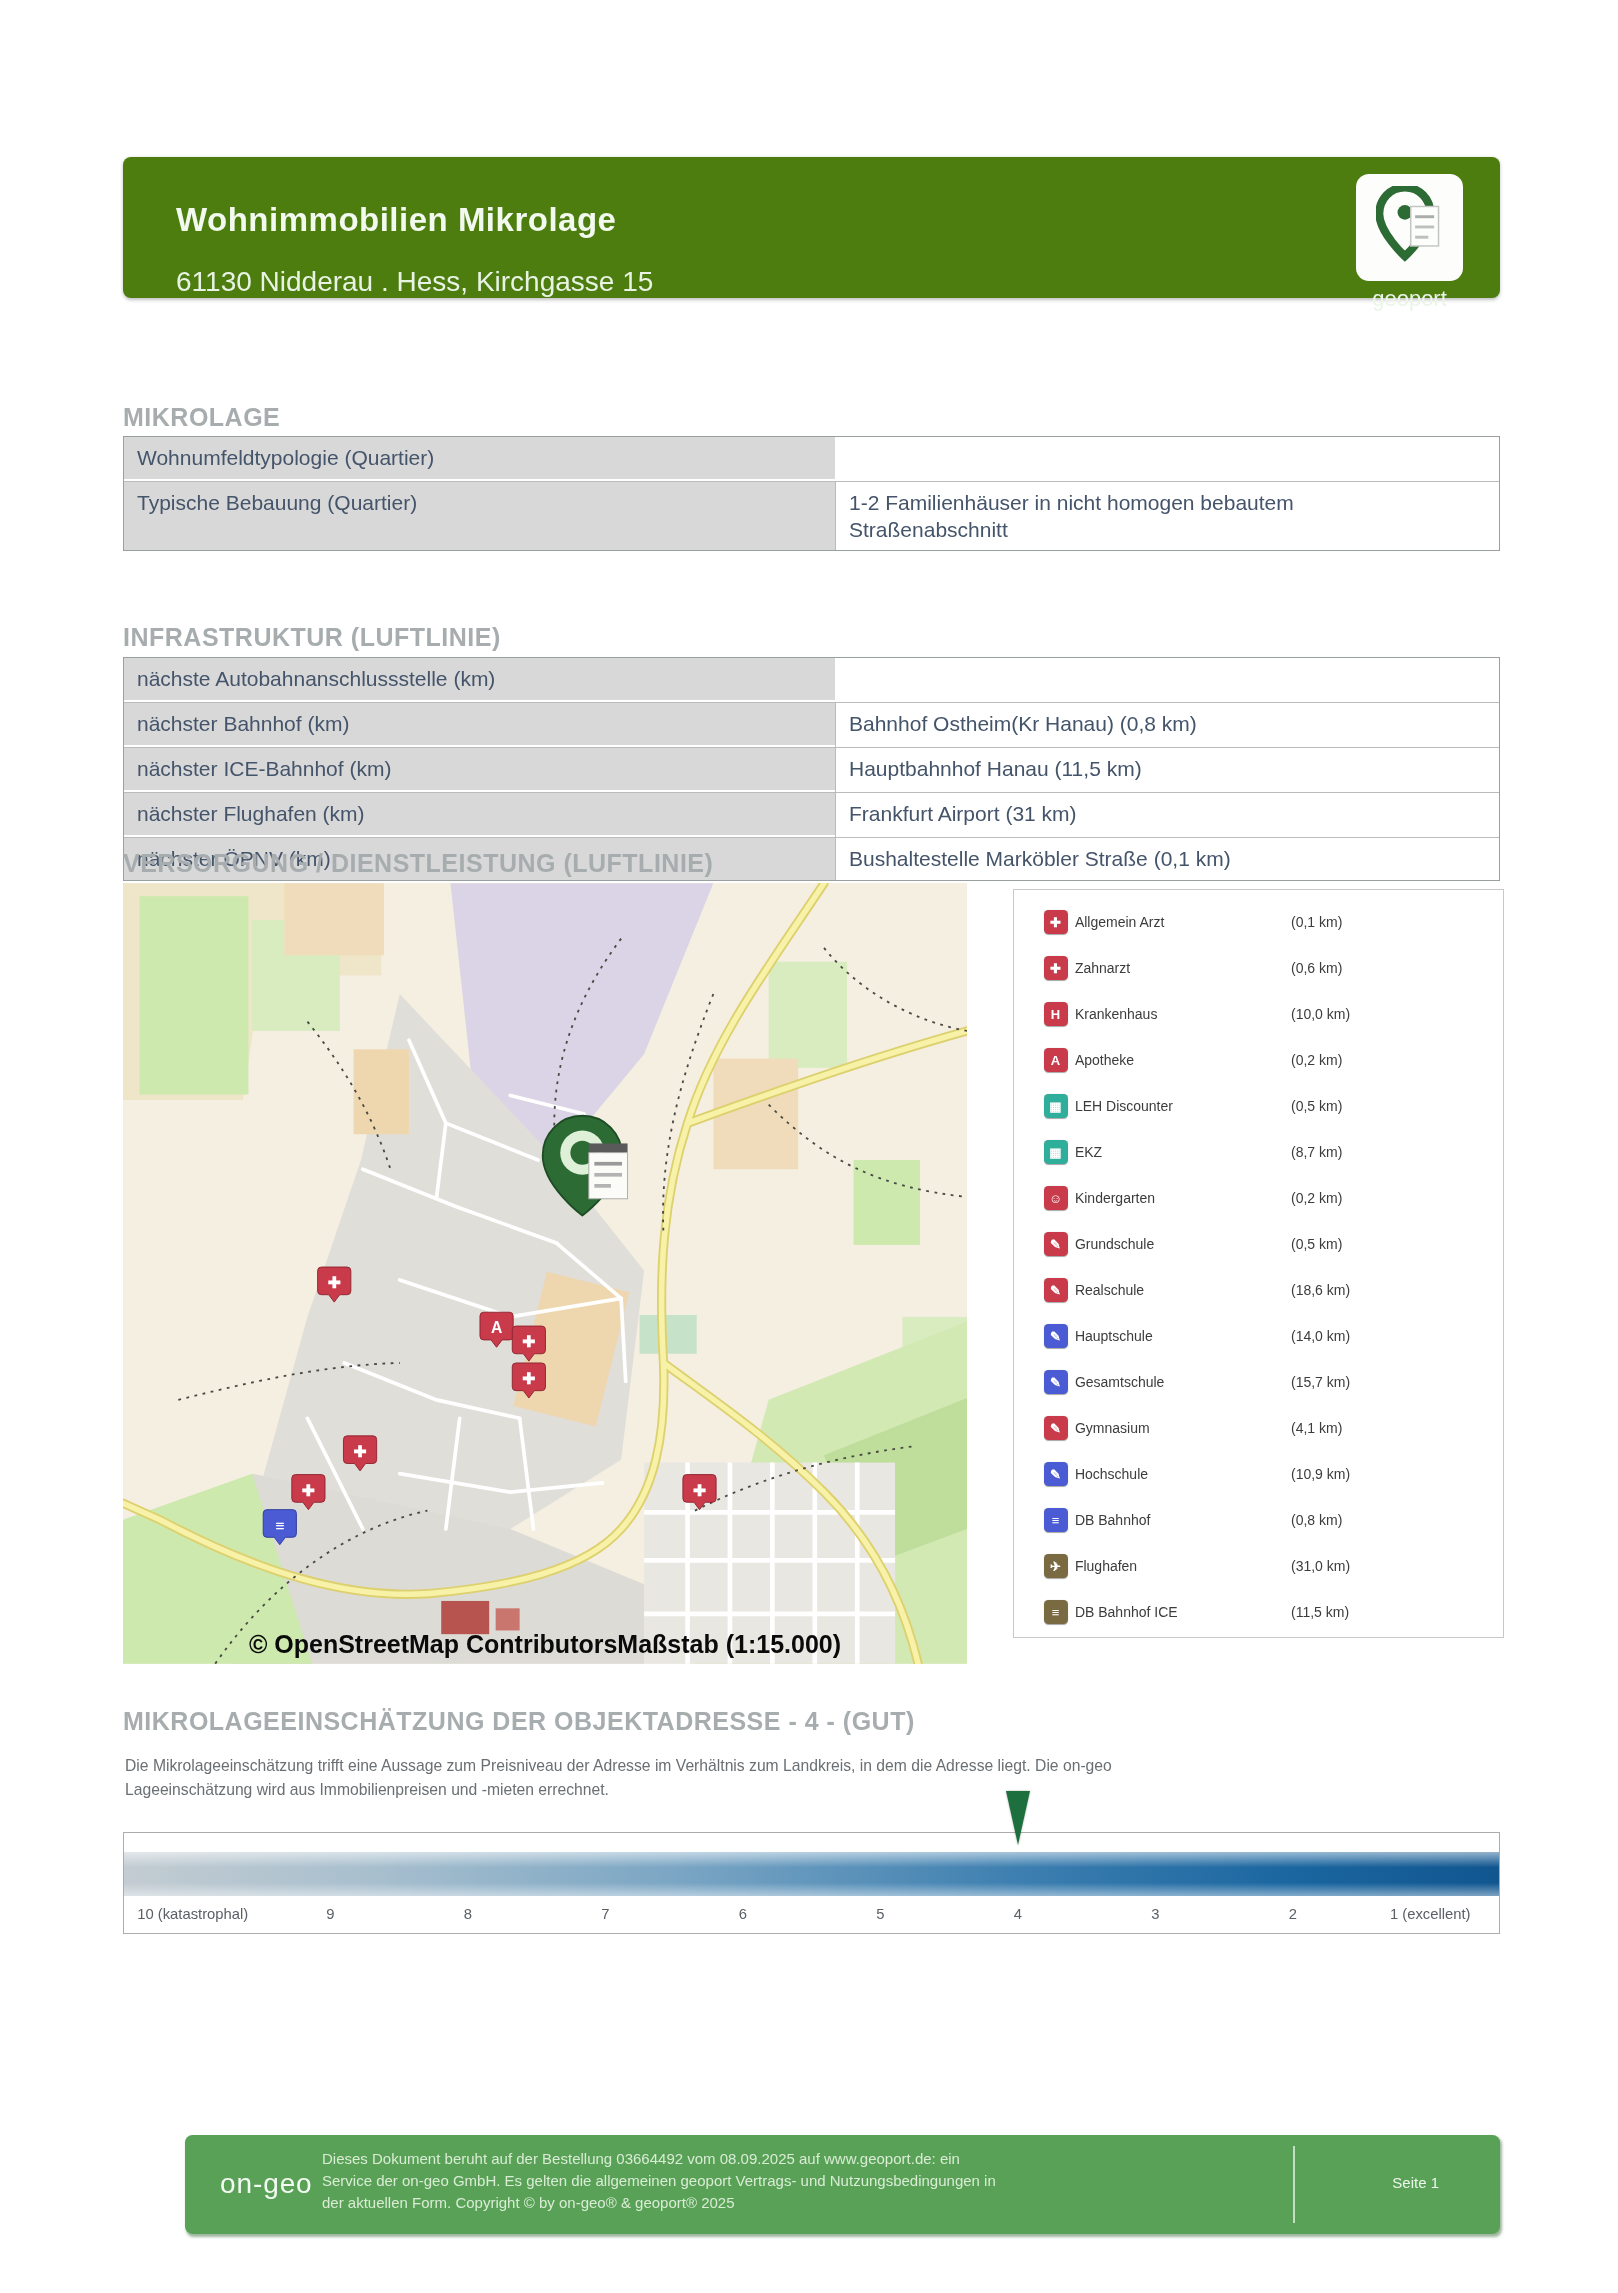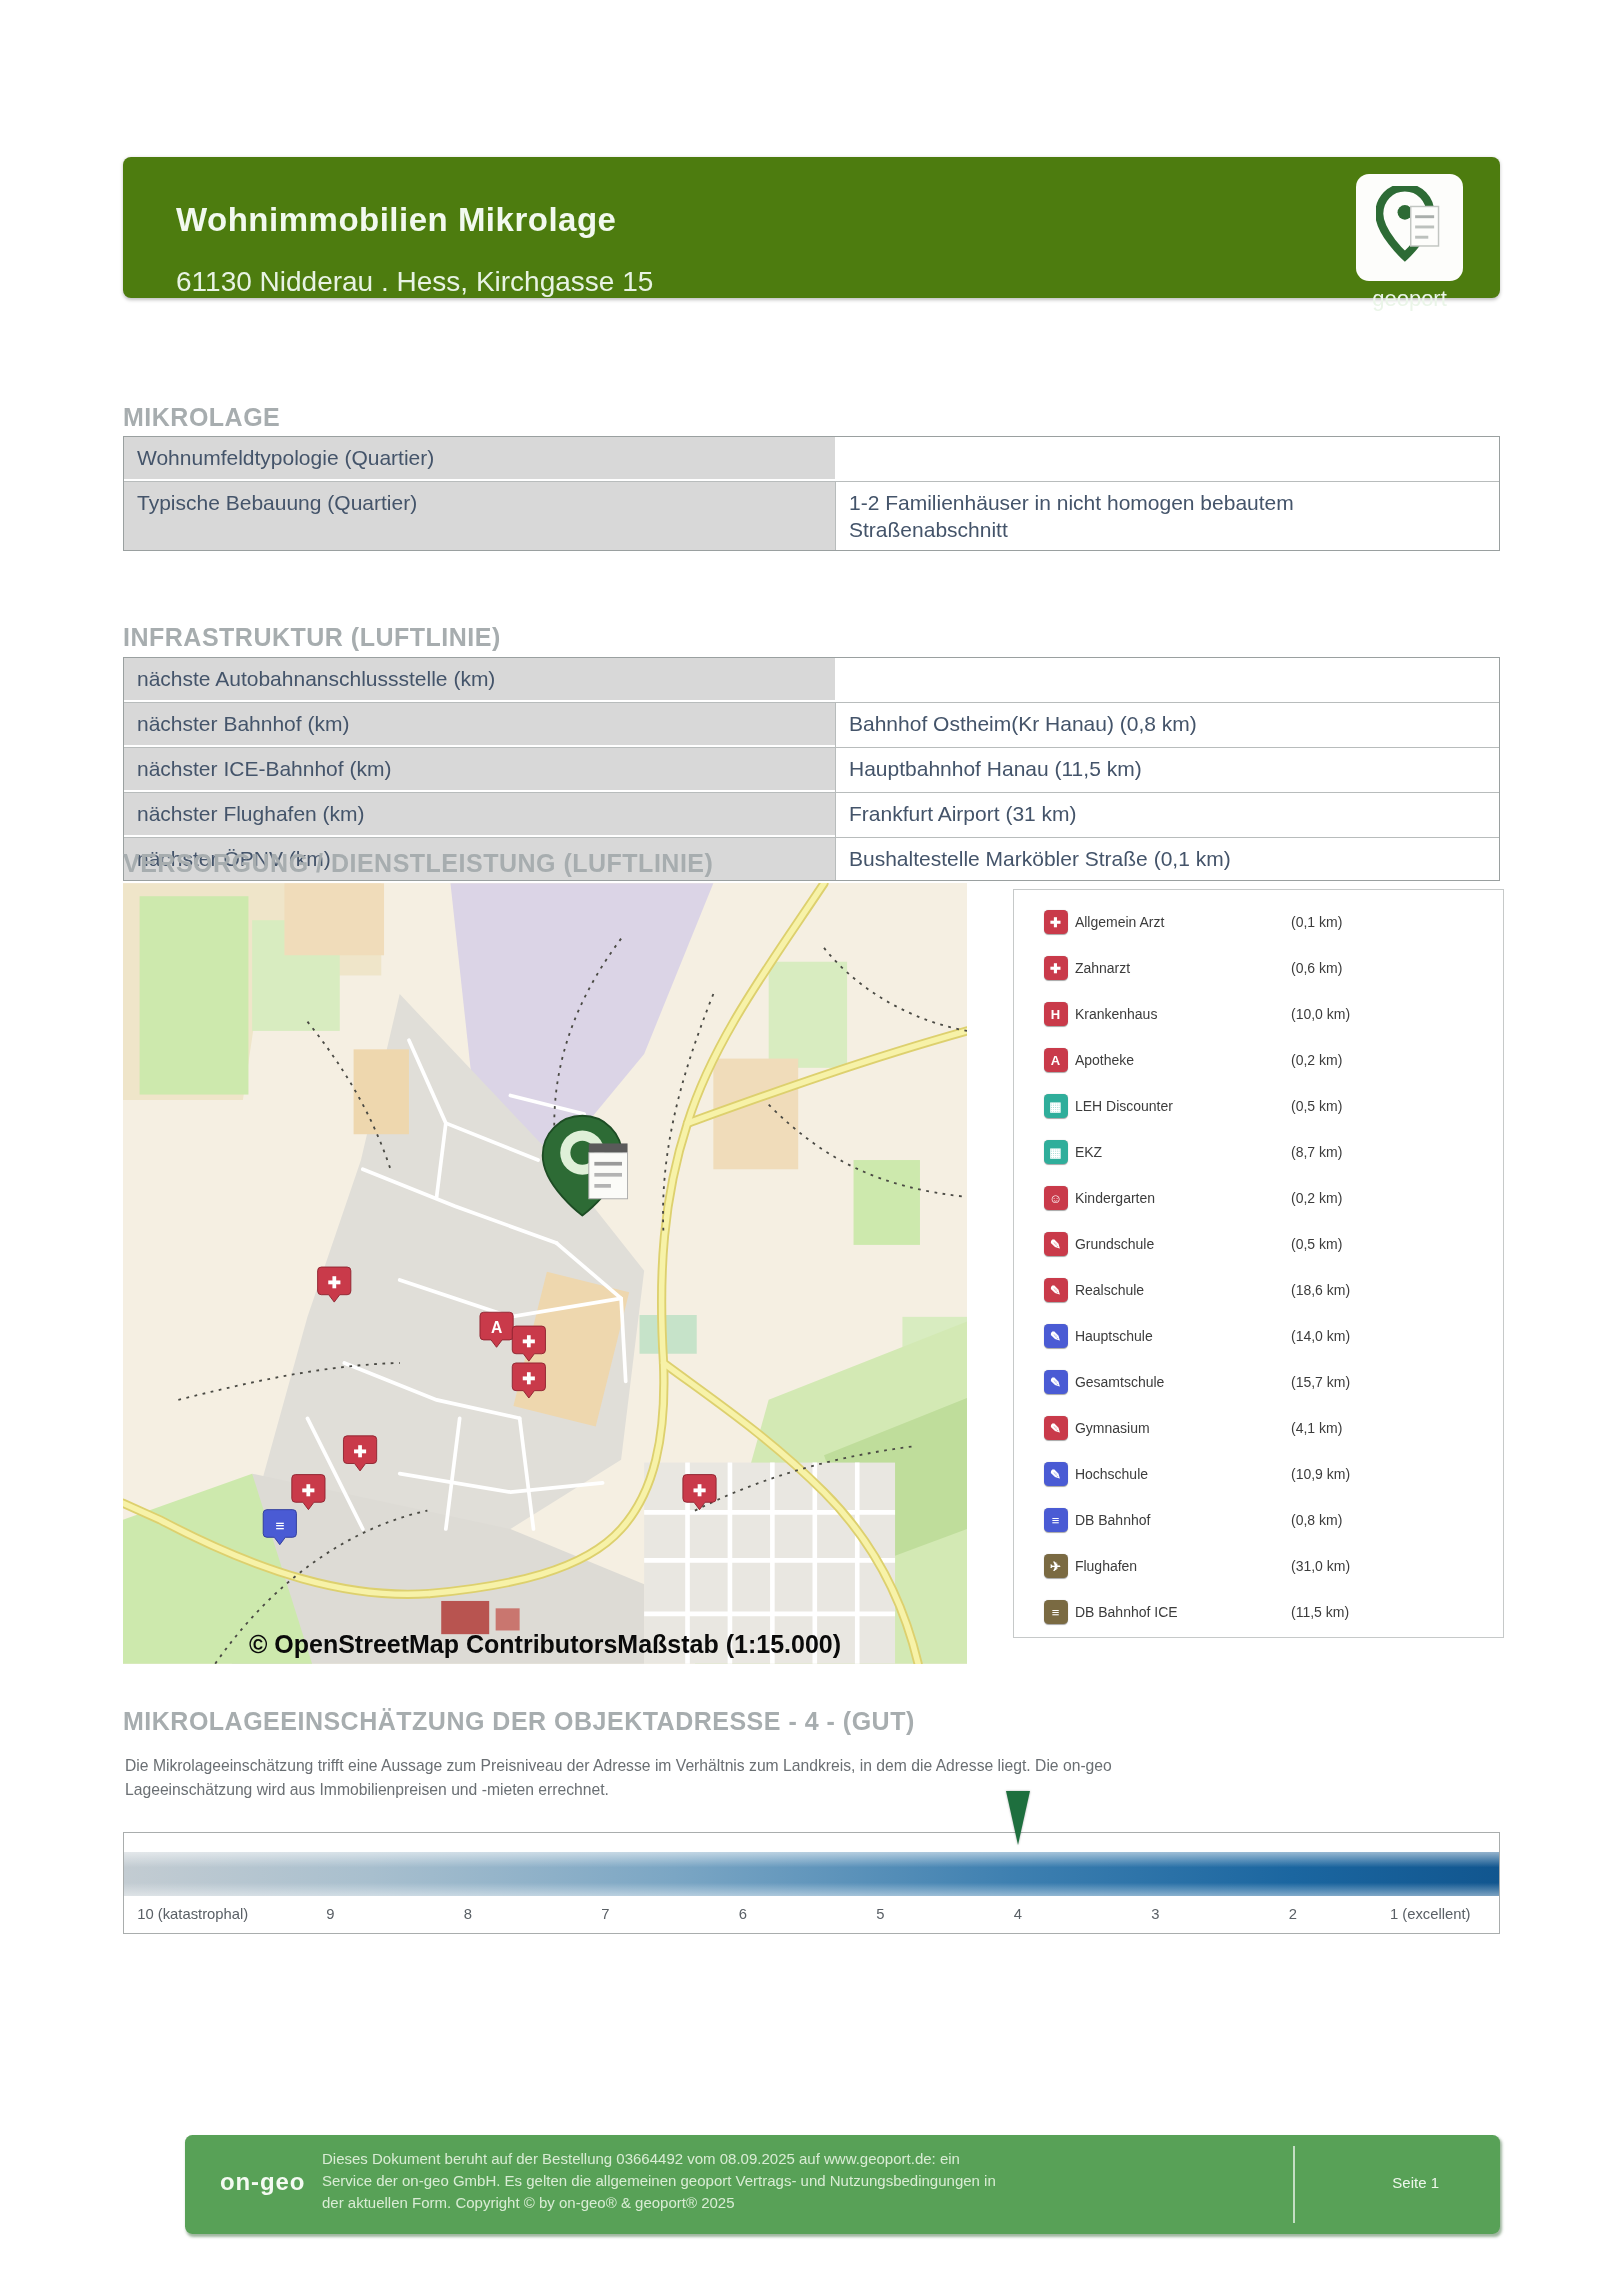--- a/index.html
+++ b/index.html
@@ -66,21 +66,21 @@
   .scale-labels div{flex:1;text-align:center;font-size:14.8px;color:#5a6066;}
   .scale-marker{
     position:absolute;left:calc(65% - 12px);top:-42px;width:0;height:0;
     border-left:12px solid transparent;border-right:12px solid transparent;
     border-top:54px solid #1e6f3e;filter:drop-shadow(0 0.9px 0.9px rgba(0,0,0,.3));
   }
 
   
   .footer-bar{left:185px;top:2135px;width:1315px;height:99px;background:#58a157;border-radius:7.4px;
     box-shadow:1.8px 2.8px 2.8px rgba(40,90,40,.45);}
-  .footer-logo{position:absolute;left:35px;top:33px;font-size:24px;font-weight:bold;color:#f4faf2;letter-spacing:0.9px;}
+  .footer-logo{position:absolute;left:35px;top:33px;font-size:28px;font-weight:normal;color:#f4faf2;letter-spacing:0.9px;}
   .footer-text{position:absolute;left:137px;top:13px;width:969px;font-size:15px;line-height:1.45;
     color:#d9ecd4;white-space:pre-line;}
   .footer-sep{position:absolute;right:205px;top:11px;bottom:11px;width:1.8px;background:rgba(255,255,255,.65);}
   .footer-page{position:absolute;right:61px;top:39px;font-size:15px;color:#eef7ec;}
 </style>
 </head>
 <body>
 
 <div class="abs header-card">
   <div class="abs header-title">Wohnimmobilien Mikrolage</div>

